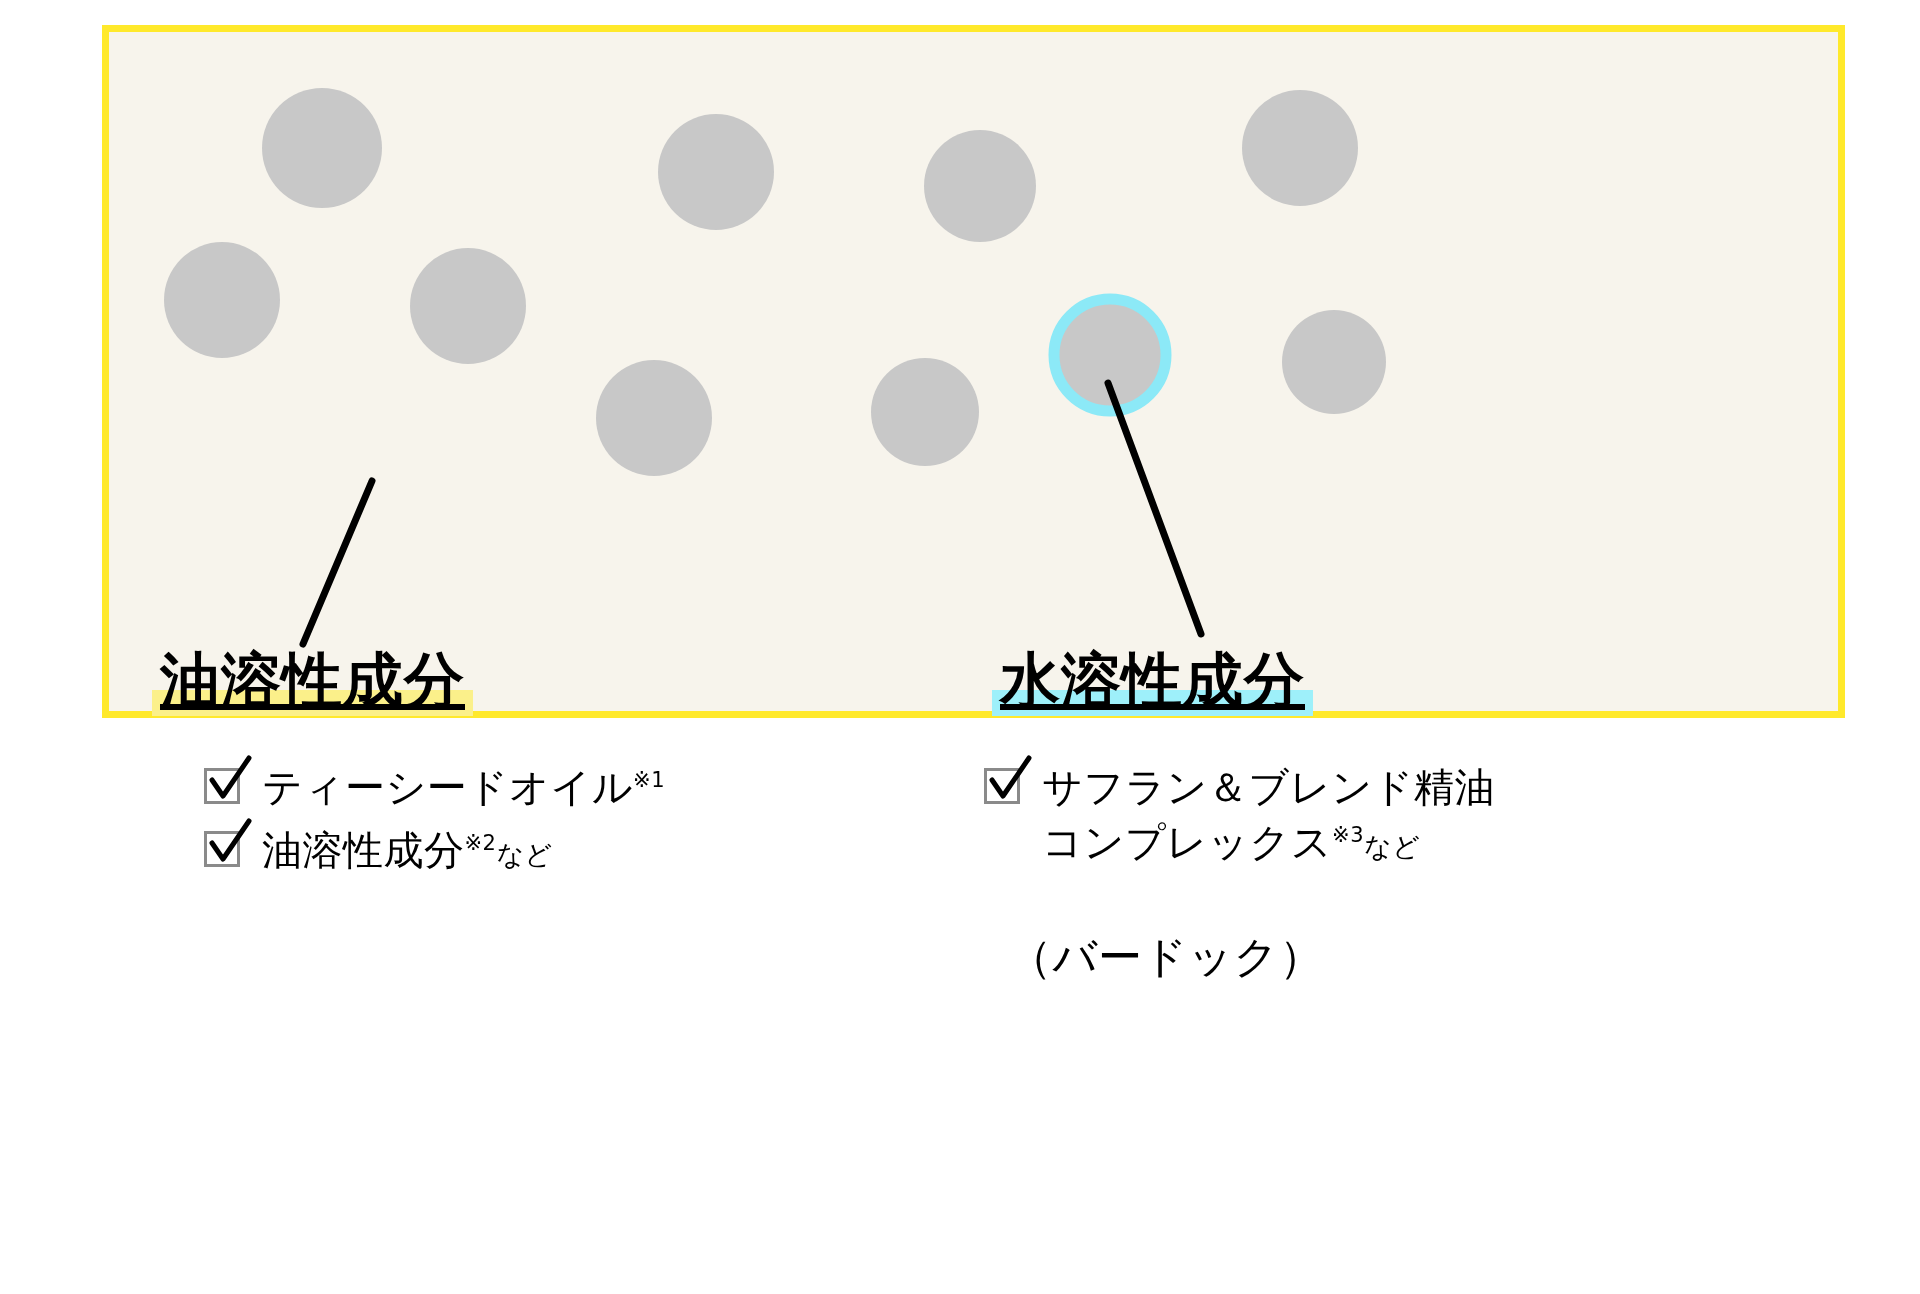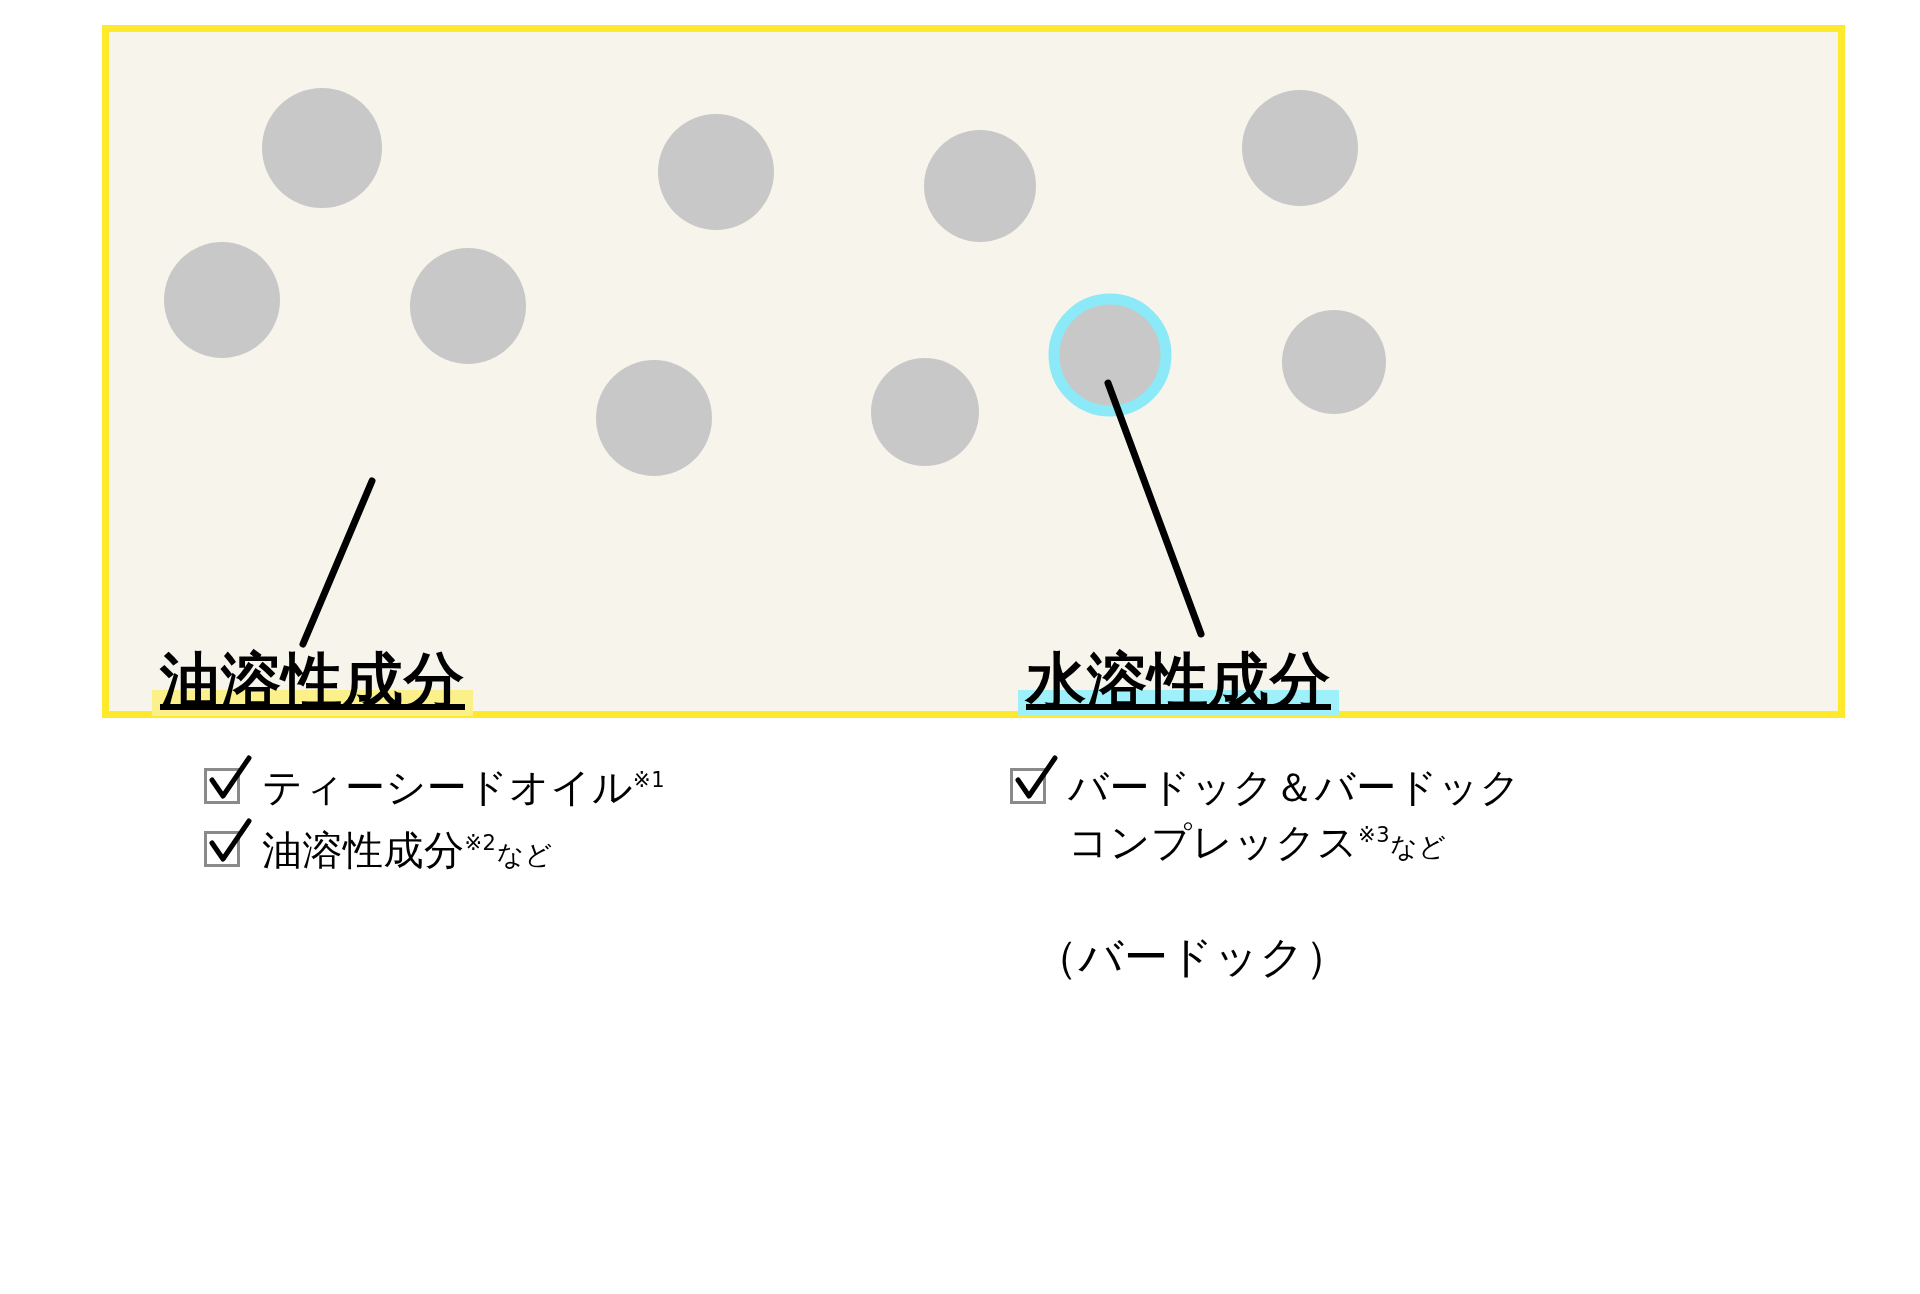--- a/index.html
+++ b/index.html
@@ -50,21 +50,21 @@
     height: 1294px;
     pointer-events: none;
   }
 
   
   .column {
     position: absolute;
     top: 650px;
   }
   #column-oil   { left: 60px;  width: 700px; }
-  #column-water { left: 956px; width: 700px; }
+  #column-water { left: 930px; width: 700px; }
 
   .heading-wrap {
     position: relative;
     display: inline-block;
     margin: 0;
     padding: 0;
   }
   #column-oil .heading-wrap   { margin-left: 100px; }
   #column-water .heading-wrap { margin-left: 70px; }
 
@@ -217,20 +217,20 @@
     </div>
 
     <ul class="check-list" id="water-check-list">
       <li class="check-item">
         <span class="check-mark">
           <span class="box"></span>
           <svg class="tick" viewBox="0 0 54 54" aria-hidden="true">
             <path d="M10 28 L21 44 L47 6" fill="none" stroke="#000000" stroke-width="5" stroke-linecap="round" stroke-linejoin="round"></path>
           </svg>
         </span>
-        <span class="check-text"><span>バードック＆バードック</span><span class="sup"></span><br><span>コンプレックス</span><span class="sup">※3</span><span class="trail">など</span></span>
+        <span class="check-text"><span>サフラン＆ブレンド精油</span><span class="sup"></span><br><span>コンプレックス</span><span class="sup">※3</span><span class="trail">など</span></span>
       </li>
     </ul>
 
     <p class="note-line" id="water-note">（バードック）</p>
   </div>
 
 </div>
 
 </body></html>

